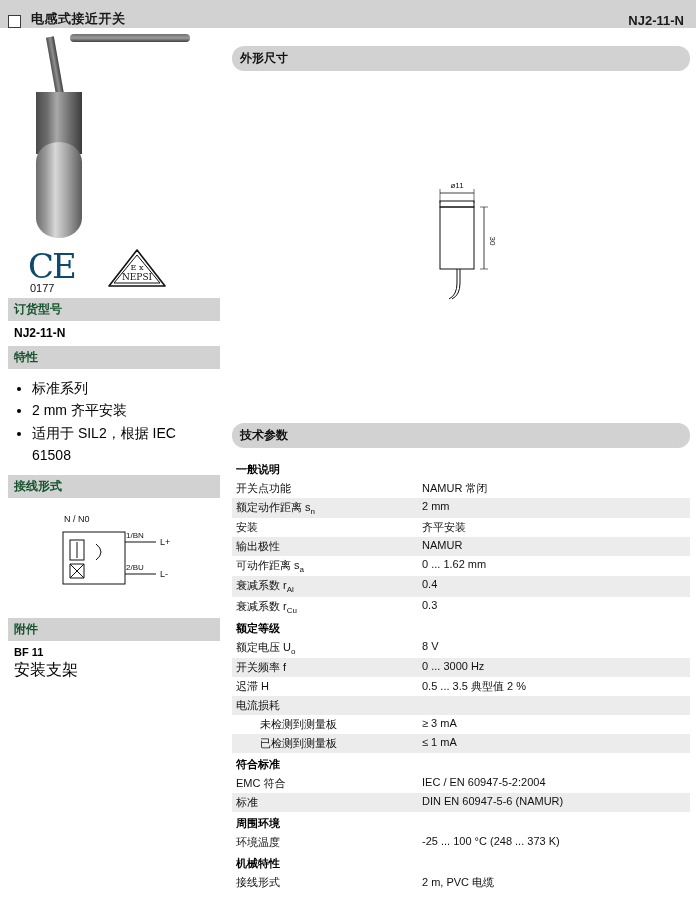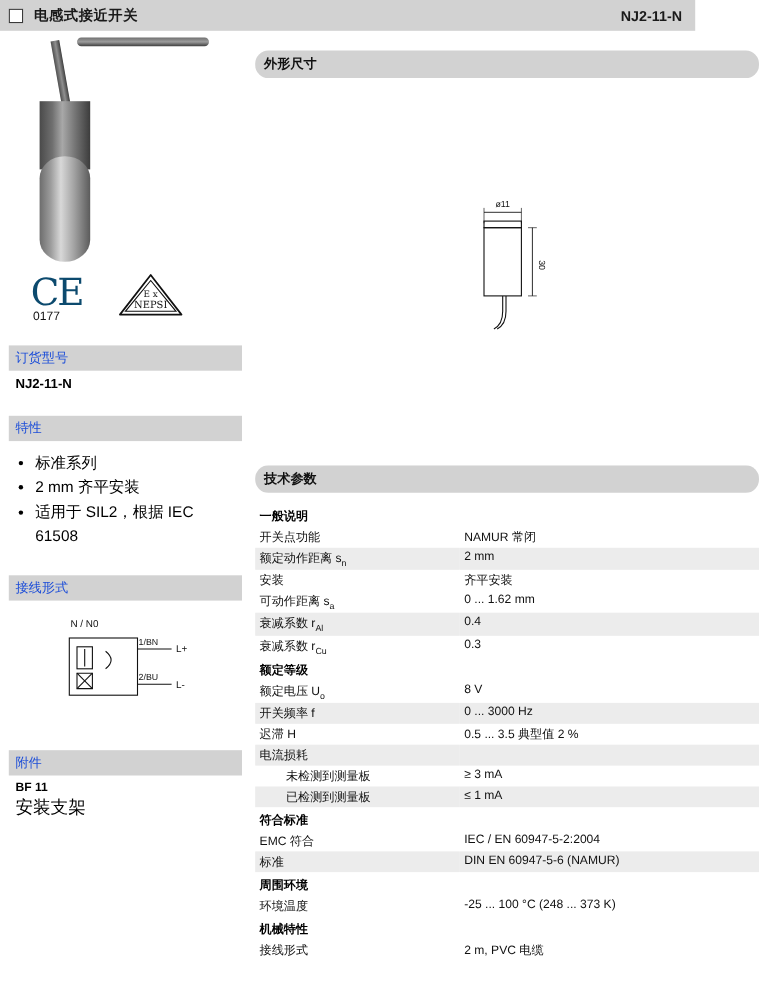--- a/index.html
+++ b/index.html
@@ -15,24 +15,24 @@
     position: relative;
     width: 700px;
     height: 907px;
     overflow: hidden;
   }
 
   
   .header {
     position: absolute;
     left: 0; top: 0;
-    width: 632px; height: 28px;
+    width: 696px; height: 28px;
     background: #d2d2d2;
     display: flex;
-    align-items: center;
+    align-items: flex-end;
   }
   .header-mark {
     width: 13px; height: 13px;
     border: 1px solid #3a3a3a;
     background: #ffffff;
     margin-left: 8px;
     flex: 0 0 auto;
   }
   .header-title {
     margin-left: 10px;
@@ -106,25 +106,25 @@
     color: #111;
   }
   .nepsi {
     position: absolute; left: 92px; top: 2px;
     width: 62px; height: 42px;
   }
   .nepsi svg { display:block; }
 
   .sect-bar {
     background: #d2d2d2;
-    font-weight: normal;
+    font-weight: bold;
     font-size: 12px;
     padding: 3px 6px;
-    color: #1d4ed8;
-    margin-top: 20px;
+    color: #14532d;
+    margin-top: 4px;
   }
   .sect-body {
     padding: 4px 6px 2px 6px;
   }
   .order-no {
     font-weight: bold;
     font-size: 12px;
     padding: 5px 6px 2px 6px;
   }
   ul.features {
@@ -307,20 +307,24 @@
               <td class="val">NAMUR    常闭</td>
             </tr>
             <tr class="shade">
               <td class="key">额定动作距离  s<sub>n</sub></td>
               <td class="val">2 mm</td>
             </tr>
             <tr>
               <td class="key">安装</td>
               <td class="val">齐平安装</td>
             </tr>
+            <tr class="shade">
+              <td class="key">输出极性</td>
+              <td class="val">NAMUR</td>
+            </tr>
             <tr>
               <td class="key">可动作距离 s<sub>a</sub></td>
               <td class="val">0 ... 1.62 mm</td>
             </tr>
             <tr class="shade">
               <td class="key">衰减系数 r<sub>Al</sub></td>
               <td class="val">0.4</td>
             </tr>
             <tr>
               <td class="key">衰减系数 r<sub>Cu</sub></td>

